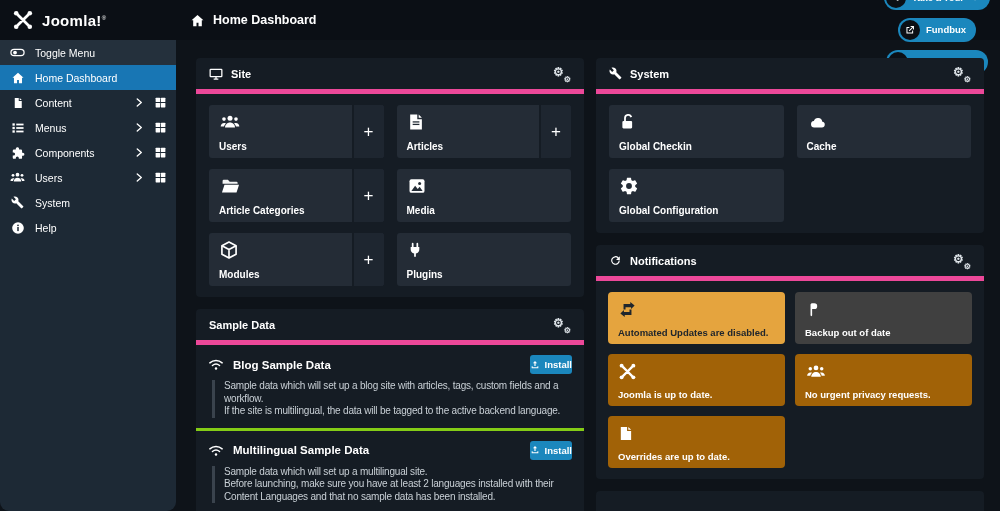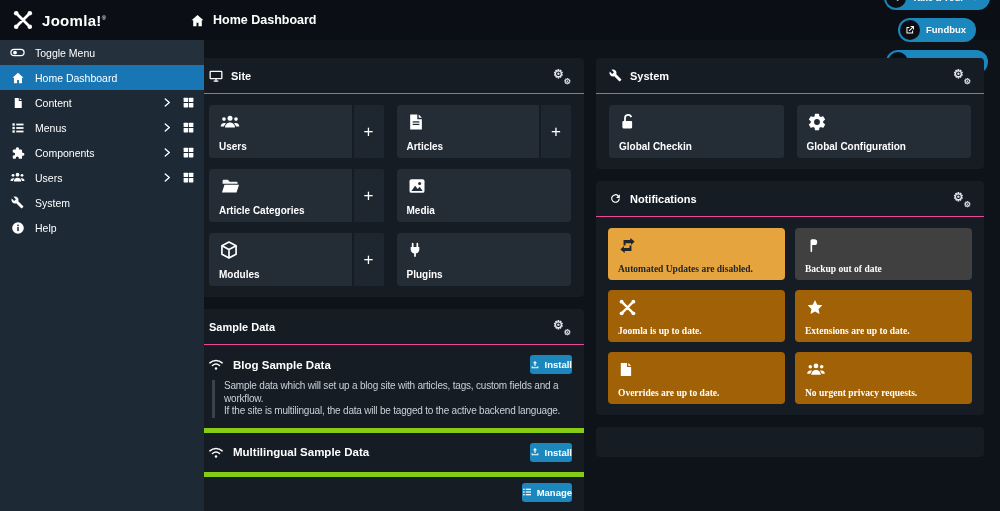--- a/index.html
+++ b/index.html
@@ -31,77 +31,77 @@
     font-family:inherit; font-size:9.5px; font-weight:bold;
   }
   .pill-circle {
     width:20px; height:20px; border-radius:50%; background:#0b0f15;
     display:flex; align-items:center; justify-content:center; flex:0 0 20px;
   }
   .pill .chev { display:flex; }
 
   
   .sidebar {
-    position:absolute; left:0; top:40px; width:204px; height:471px;
-    background:#1d2935; font-size:10.5px;
+    position:absolute; left:0; top:40px; width:176px; height:471px;
+    background:#1d2935; font-size:10.5px;border-radius:9px;
   }
   .nav-item {
     height:25px; display:flex; align-items:center; padding:0 9px 0 10px; gap:10px;
   }
   .nav-item.toggle { background:#24303c; }
   .nav-item.active { background:#1876b4; }
   .nav-ico { width:15px; display:flex; justify-content:center; flex:0 0 15px; }
   .nav-right { margin-left:auto; display:flex; align-items:center; gap:10px; }
 
   
   .main {
     margin-left:176px; height:471px; overflow:hidden;
     padding:18px 16px 0 20px; display:flex; gap:12px;
   }
   .col { width:388px; flex:0 0 388px; }
   .panel { background:#151c24; border-radius:4px; margin-bottom:12px; }
   .panel-header {
     height:36px; display:flex; align-items:center; padding:0 13px; gap:8px;
-    font-size:11px; font-weight:bold; border-bottom:1px solid #ec4899;
+    font-size:11px; font-weight:bold; border-bottom:5px solid #ec4899;
   }
   .cogs { margin-left:auto; position:relative; width:18px; height:16px; color:#dfe5ea; }
   .cogs .g1 { position:absolute; left:0; top:0; font-size:12px; line-height:12px; }
   .cogs .g2 { position:absolute; right:0; bottom:-2px; font-size:8px; line-height:8px; }
 
   .tile-grid { padding:11px 13px; display:grid; grid-template-columns:1fr 1fr; column-gap:13px; row-gap:11px; }
   .tile {
     position:relative; height:53px; background:#242c36; border-radius:3px;
     padding:7px 10px 6px; display:flex; flex-direction:column; justify-content:space-between;
   }
   .tile-label { font-size:10px; font-weight:bold; }
   .tile-ico { height:20px; display:flex; align-items:center; }
   .tile-add {
     position:absolute; right:0; top:0; bottom:0; width:32px; border:none;
     background:#1e2630; border-left:2px solid #151c24; border-radius:0 3px 3px 0;
     color:#fff; font-size:17px; font-weight:normal; font-family:inherit;
     display:flex; align-items:center; justify-content:center;
   }
 
   
-  .sample-entry { padding:10px 12px; border-bottom:5px solid #84cc16; }
+  .sample-entry { padding:10px 12px; border-bottom:3px solid #84cc16; }
   .entry-head { display:flex; align-items:center; gap:9px; }
   .entry-title { font-size:11.5px; font-weight:bold; }
   .btn-blue {
     margin-left:auto; background:#1b87bd; border:none; color:#fff; border-radius:3px;
     font-family:inherit; font-size:9.5px; font-weight:bold; padding:4px 0;
     display:flex; align-items:center; gap:5px;
   }
   .entry-desc {
     margin:6px 0 0 4px; border-left:3px solid #3a434d; padding-left:9px;
     font-size:10px; letter-spacing:-.2px; line-height:12.5px; color:#c9d0d6; white-space:pre-line;
   }
   .manage-row { padding:6px 12px 12px; display:flex; justify-content:flex-end; }
 
   
-  .notif-grid { padding:11px 12px; display:grid; grid-template-columns:1fr 1fr; gap:10px;font-family:Liberation Serif, serif; }
+  .notif-grid { padding:11px 12px; display:grid; grid-template-columns:1fr 1fr; gap:10px; }
   .ntile {
     height:52px; border-radius:4px; padding:7px 10px 6px;
     display:flex; flex-direction:column; justify-content:space-between;
   }
   .ntile .tile-label { font-size:9.5px; }
   .ntile.warning { background:#e5a43e; color:#20262c; }
   .ntile.danger  { background:#404040; color:#fff; }
   .ntile.success { background:#a16207; color:#fff; }
 
   .stub { height:30px; }
@@ -488,20 +488,22 @@
           <button class="btn-blue clickable">
             <span>
               <svg width="10" height="10" viewBox="0 0 24 24" fill="#fff">
                   <path d="M12 2.5 17 8h-3.6v6.5h-2.8V8H7z"></path>
                   <path d="M4 15v5h16v-5h-2.4v2.6H6.4V15z"></path>
                 </svg>
             </span>
             <span>Install</span>
           </button>
         </div>
+        <p class="entry-desc">Sample data which will set up a multilingual site.
+Before launching, make sure you have at least 2 languages installed with their Content Languages and that no sample data has been installed.</p>
       </div>
 
       <div class="manage-row">
         <button class="btn-blue clickable">
           <span>
             <svg width="10" height="10" viewBox="0 0 24 24" fill="#fff">
                 <rect x="2.5" y="4" width="4" height="3"></rect>
                 <rect x="9" y="4" width="12.5" height="3"></rect>
                 <rect x="2.5" y="10.5" width="4" height="3"></rect>
                 <rect x="9" y="10.5" width="12.5" height="3"></rect>
@@ -535,20 +537,28 @@
           <span class="tile-ico">
             <svg width="18" height="20" viewBox="0 0 24 24">
                 <path d="M8 11V6.8A4.3 4.3 0 0 1 16.4 5.5" fill="none" stroke="#fff" stroke-width="2.4"></path>
                 <rect x="4.5" y="10.5" width="13" height="10" rx="1.5" fill="#fff"></rect>
               </svg>
           </span>
           <span class="tile-label">Global Checkin</span>
         </div>
         <div class="tile clickable">
           <span class="tile-ico">
+            <svg width="22" height="17" viewBox="0 0 24 24">
+                <path d="M6.5 19h11a4 4 0 0 0 .6-7.96A6.2 6.2 0 0 0 6.1 10a4.52 4.52 0 0 0 .4 9z" fill="#fff"></path>
+              </svg>
+          </span>
+          <span class="tile-label">Cache</span>
+        </div>
+        <div class="tile clickable">
+          <span class="tile-ico">
             <svg width="20" height="20" viewBox="0 0 24 24" fill="#fff">
                 <path d="M19.4 13c.04-.33.06-.66.06-1s-.02-.67-.06-1l2.1-1.65a.5.5 0 0 0 .12-.64l-2-3.46a.5.5 0 0 0-.61-.22l-2.49 1a7.3 7.3 0 0 0-1.69-.98l-.38-2.65A.5.5 0 0 0 14 2h-4a.5.5 0 0 0-.49.42l-.38 2.65c-.61.25-1.17.59-1.69.98l-2.49-1a.5.5 0 0 0-.61.22l-2 3.46a.5.5 0 0 0 .12.64L4.56 11c-.04.33-.06.66-.06 1s.02.67.06 1l-2.1 1.65a.5.5 0 0 0-.12.64l2 3.46c.12.22.39.3.61.22l2.49-1c.52.4 1.08.73 1.69.98l.38 2.65c.03.24.24.42.49.42h4c.25 0 .46-.18.49-.42l.38-2.65a7.3 7.3 0 0 0 1.69-.98l2.49 1c.22.08.49 0 .61-.22l2-3.46a.5.5 0 0 0-.12-.64L19.4 13zM12 15.5a3.5 3.5 0 1 1 0-7 3.5 3.5 0 0 1 0 7z"></path>
               </svg>
           </span>
           <span class="tile-label">Global Configuration</span>
         </div>
       </div>
     </section>
 
     <section class="panel">
@@ -593,46 +603,38 @@
                   <circle cx="19.4" cy="4.6" r="2.5"></circle>
                   <circle cx="4.6" cy="19.4" r="2.5"></circle>
                   <circle cx="19.4" cy="19.4" r="2.5"></circle>
                 </g>
               </svg>
           </span>
           <span class="tile-label">Joomla is up to date.</span>
         </div>
         <div class="ntile success clickable">
           <span class="tile-ico">
-            <svg width="20" height="19" viewBox="0 0 24 24" fill="#fff">
-                <path d="m12 2.6 2.8 5.9 6.5.8-4.8 4.5 1.2 6.4L12 17.1l-5.7 3.1 1.2-6.4L2.7 9.3l6.5-.8z"></path>
-              </svg>
-          </span>
-          <span class="tile-label">Extensions are up to date.</span>
-        </div>
-        <div class="ntile success clickable">
-          <span class="tile-ico">
-            <svg width="15" height="19" viewBox="0 0 24 24" fill="#fff">
-                <path d="M4.5 1.5h10v6.5h6.5v14.5h-16.5z"></path>
-                <path d="M16.5 1.5l4.5 4.5h-4.5z"></path>
-              </svg>
-          </span>
-          <span class="tile-label">Overrides are up to date.</span>
-        </div>
-        <div class="ntile success clickable">
-          <span class="tile-ico">
             <svg width="22" height="19" viewBox="0 0 24 24" fill="#fff">
                 <circle cx="12" cy="7.5" r="3"></circle>
                 <path d="M6 18.5c0-3.3 2.7-6 6-6s6 2.7 6 6z"></path>
                 <circle cx="4.8" cy="8.5" r="2.2"></circle>
                 <path d="M.8 17.5c0-2.5 1.8-4.3 4.2-4.3.8 0 1.5.2 2.1.5-1.2 1-2 2.3-2.3 3.8z"></path>
                 <circle cx="19.2" cy="8.5" r="2.2"></circle>
                 <path d="M23.2 17.5c0-2.5-1.8-4.3-4.2-4.3-.8 0-1.5.2-2.1.5 1.2 1 2 2.3 2.3 3.8z"></path>
               </svg>
           </span>
           <span class="tile-label">No urgent privacy requests.</span>
         </div>
+        <div class="ntile success clickable">
+          <span class="tile-ico">
+            <svg width="15" height="19" viewBox="0 0 24 24" fill="#fff">
+                <path d="M4.5 1.5h10v6.5h6.5v14.5h-16.5z"></path>
+                <path d="M16.5 1.5l4.5 4.5h-4.5z"></path>
+              </svg>
+          </span>
+          <span class="tile-label">Overrides are up to date.</span>
+        </div>
       </div>
     </section>
 
     <section class="panel stub"></section>
   </div>
 </main>
 
 </body></html>

